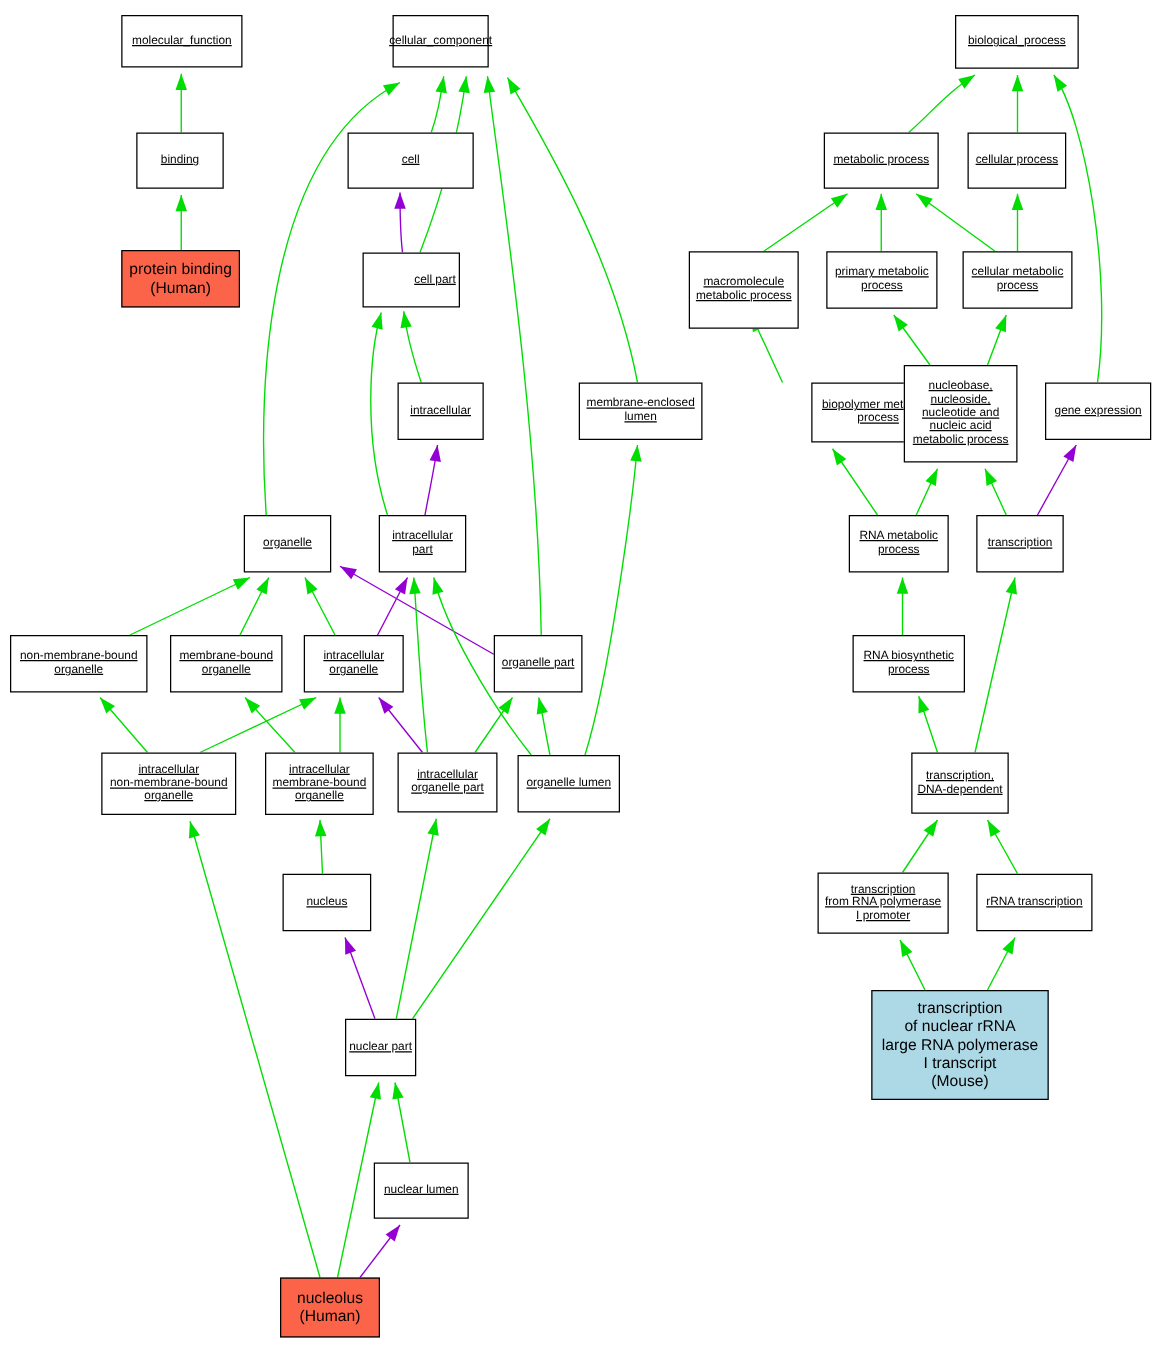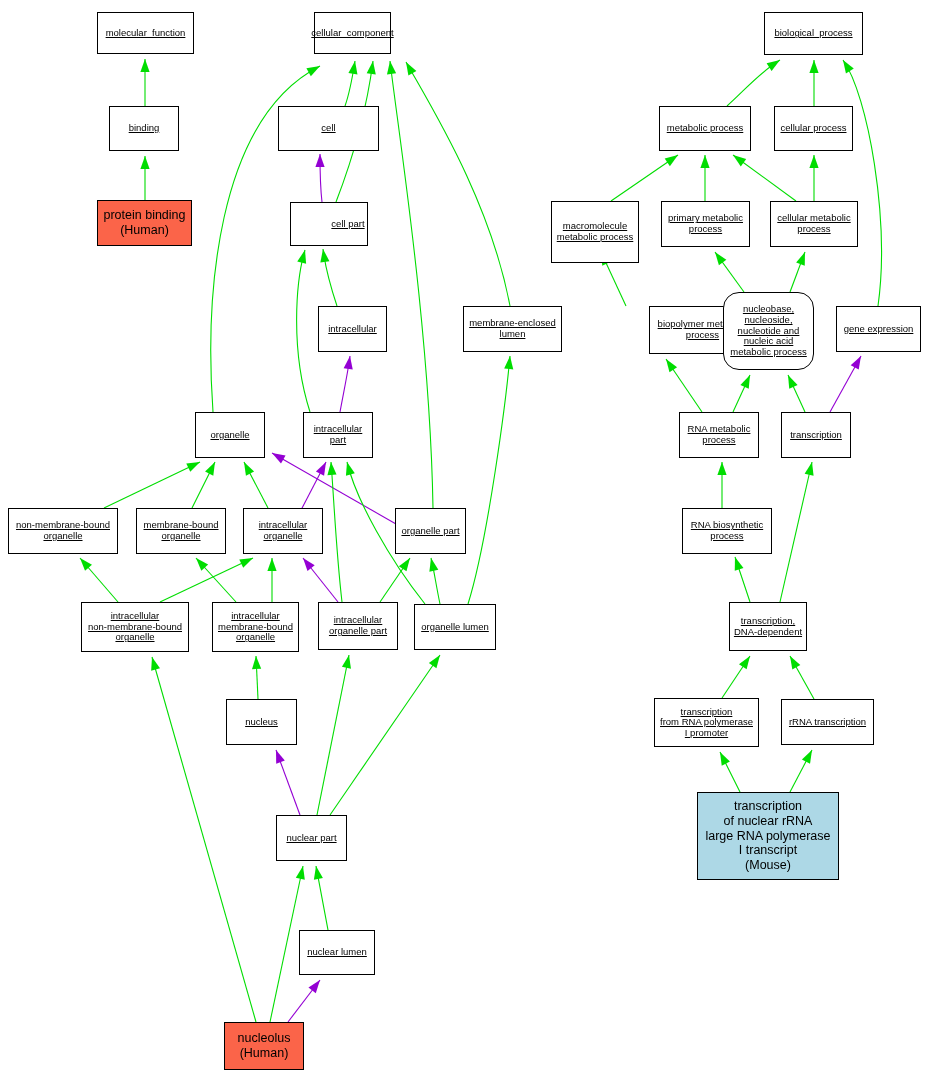--- a/index.html
+++ b/index.html
@@ -177,21 +177,21 @@
 metabolic process</div>
     <div class="node term" style="left: 661px; top: 201px; width: 89px; height: 46px;">primary metabolic
 process</div>
     <div class="node term" style="left: 770px; top: 201px; width: 88px; height: 46px;">cellular metabolic
 process</div>
     <div class="node term" style="left: 318px; top: 306px; width: 69px; height: 46px;">intracellular</div>
     <div class="node term" style="left: 463px; top: 306px; width: 99px; height: 46px;">membrane-enclosed
 lumen</div>
     <div class="node term" style="left: 602px; top: 306px; width: 107px; height: 48px; margin-left: 47px;">biopolymer metabolic
 process</div>
-    <div class="node term" style="left: 723px; top: 292px; width: 91px; height: 78px; border-radius: 16px;">nucleobase,
+    <div class="node term" style="left: 723px; top: 292px; width: 91px; height: 78px;">nucleobase,
 nucleoside,
 nucleotide and
 nucleic acid
 metabolic process</div>
     <div class="node term" style="left: 836px; top: 306px; width: 85px; height: 46px;">gene expression</div>
     <div class="node term" style="left: 195px; top: 412px; width: 70px; height: 46px;">organelle</div>
     <div class="node term" style="left: 303px; top: 412px; width: 70px; height: 46px;">intracellular
 part</div>
     <div class="node term" style="left: 679px; top: 412px; width: 80px; height: 46px;">RNA metabolic
 process</div>
@@ -214,21 +214,21 @@
     <div class="node term" style="left: 318px; top: 602px; width: 80px; height: 48px;">intracellular
 organelle part</div>
     <div class="node term" style="left: 414px; top: 604px; width: 82px; height: 46px;">organelle lumen</div>
     <div class="node term" style="left: 729px; top: 602px; width: 78px; height: 49px;">transcription,
 DNA-dependent</div>
     <div class="node term" style="left: 226px; top: 699px; width: 71px; height: 46px;">nucleus</div>
     <div class="node term" style="left: 654px; top: 698px; width: 105px; height: 49px;">transcription
 from RNA polymerase
 I promoter</div>
     <div class="node term" style="left: 781px; top: 699px; width: 93px; height: 46px;">rRNA transcription</div>
-    <div class="node term" style="left: 276px; top: 815px; width: 71px; height: 46px;">nuclear part</div>
+    <div class="node term" style="left: 276px; top: 815px; width: 57px; height: 46px;">nuclear part</div>
     <div class="node query query-blue" style="left: 697px; top: 792px; width: 142px; height: 88px;">transcription
 of nuclear rRNA
 large RNA polymerase
 I transcript
 (Mouse)</div>
     <div class="node term" style="left: 299px; top: 930px; width: 76px; height: 45px;">nuclear lumen</div>
     <div class="node query query-red" style="left: 224px; top: 1022px; width: 80px; height: 48px;">nucleolus
 (Human)</div>
   </div>
 

